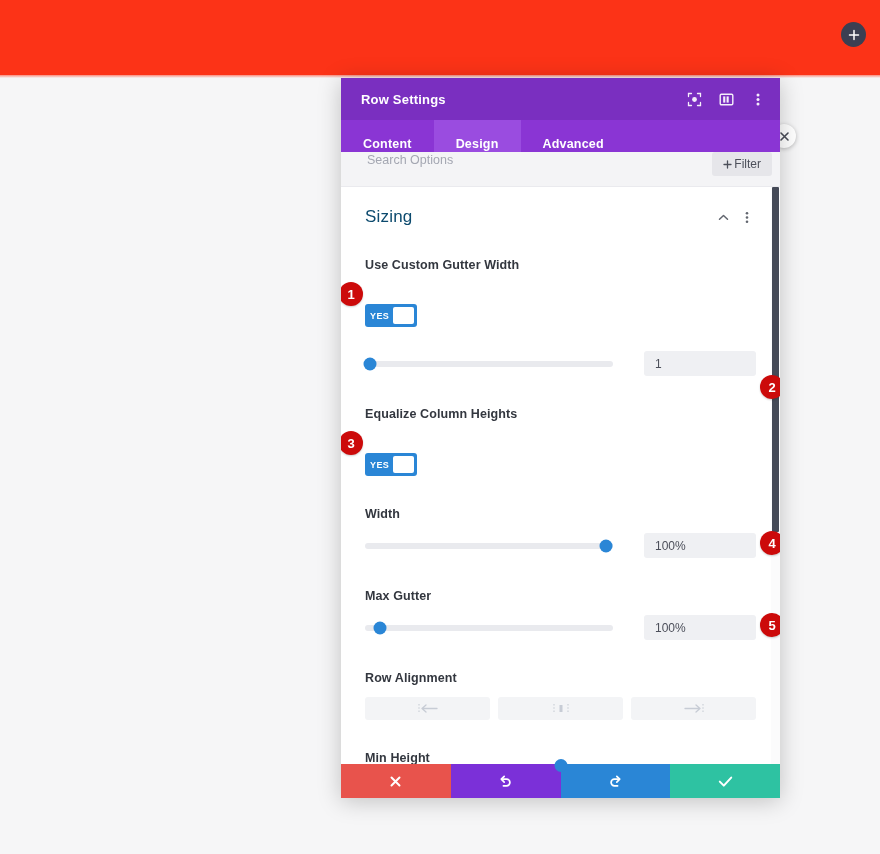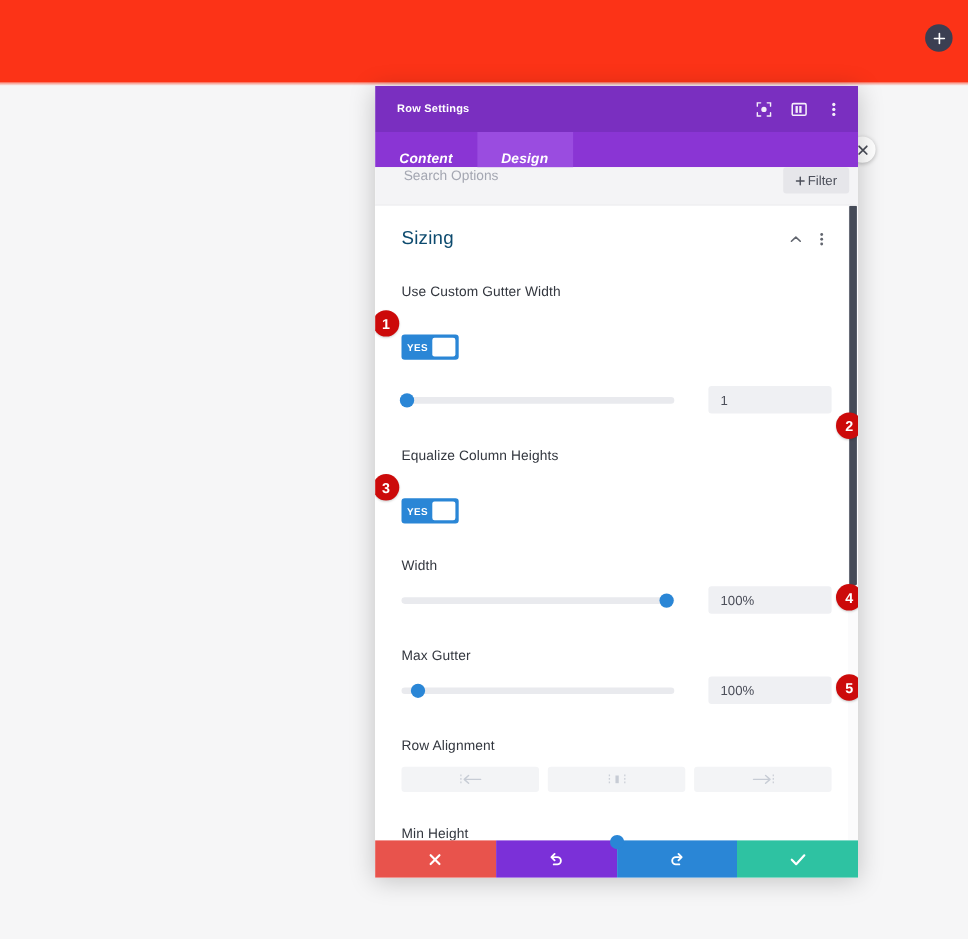--- a/index.html
+++ b/index.html
@@ -76,21 +76,21 @@
   .panel-header {
     height: 42px;
     background: #7a2fc0;
     display: flex;
     align-items: center;
     padding: 0 14px 0 20px;
     flex: none;
   }
   .panel-title {
     color: #fff;
-    font-size: 10px;
+    font-size: 13px;
     font-weight: bold;
     letter-spacing: .2px;
     flex: 1;
   }
   .hdr-icons { display: flex; align-items: center; gap: 16px; }
   .hdr-icon {
     width: 16px; height: 16px;
     display: flex; align-items: center; justify-content: center;
     opacity: .92;
   }
@@ -103,21 +103,20 @@
   }
   .tab {
     height: 48px;
     display: flex;
     align-items: center;
     padding: 0 22px;
     color: #ffffff;
     font-size: 12.5px;
     font-weight: bold;
     letter-spacing: .2px;
-    font-style: italic;
   }
   .tab.active { background: #9a4ce0; }
 
   .search-row {
     height: 34px;
     background: #f4f4f6;
     border-bottom: 1px solid #eaeaee;
     display: flex;
     align-items: flex-start;
     padding: 0 8px 0 24px;
@@ -171,21 +170,21 @@
   .section-ctrl {
     width: 18px; height: 18px;
     display: flex; align-items: center; justify-content: center;
     margin-left: 6px;
   }
 
   .field { position: relative; margin-bottom: 24px; }
   .field-label {
     font-size: 12.5px;
     color: #33373f;
-    font-weight: normal;
+    font-weight: bold;
     margin-bottom: 12px;
     letter-spacing: .1px;
     margin-top: 31px;
   }
 
   
   .toggle {
     width: 52px; height: 23px;
     background: #2a86d6;
     border-radius: 3px;
@@ -360,20 +359,21 @@
           <circle cx="2" cy="7.5" r="1.5" fill="#ffffff"></circle>
           <circle cx="2" cy="12" r="1.5" fill="#ffffff"></circle>
         </svg>
       </div>
     </div>
   </div>
 
   <div class="tabs">
     <div class="tab">Content</div>
     <div class="tab active">Design</div>
+    <div class="tab">Advanced</div>
   </div>
 
   <div class="search-row">
     <input class="search-input" type="text" placeholder="Search Options" style="">
     <button class="filter-btn">
       <svg width="9" height="9" viewBox="0 0 9 9">
         <path d="M4.5 1v7M1 4.5h7" stroke="#4c4f5a" stroke-width="1.3" stroke-linecap="round"></path>
       </svg>
       <span>Filter</span>
     </button>

